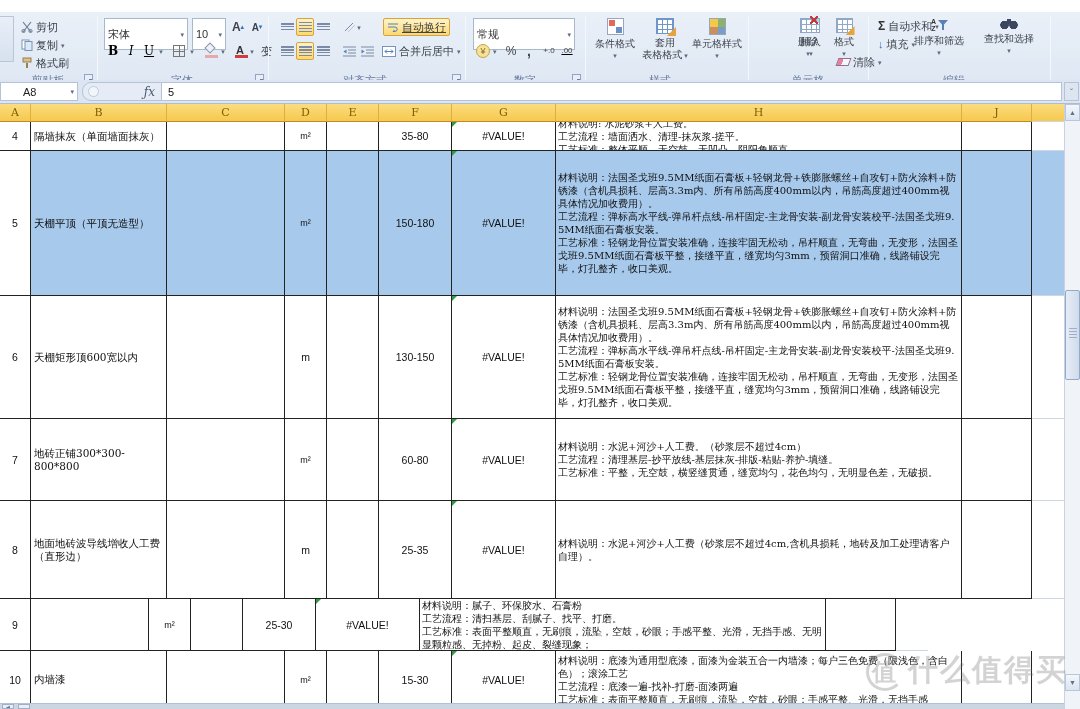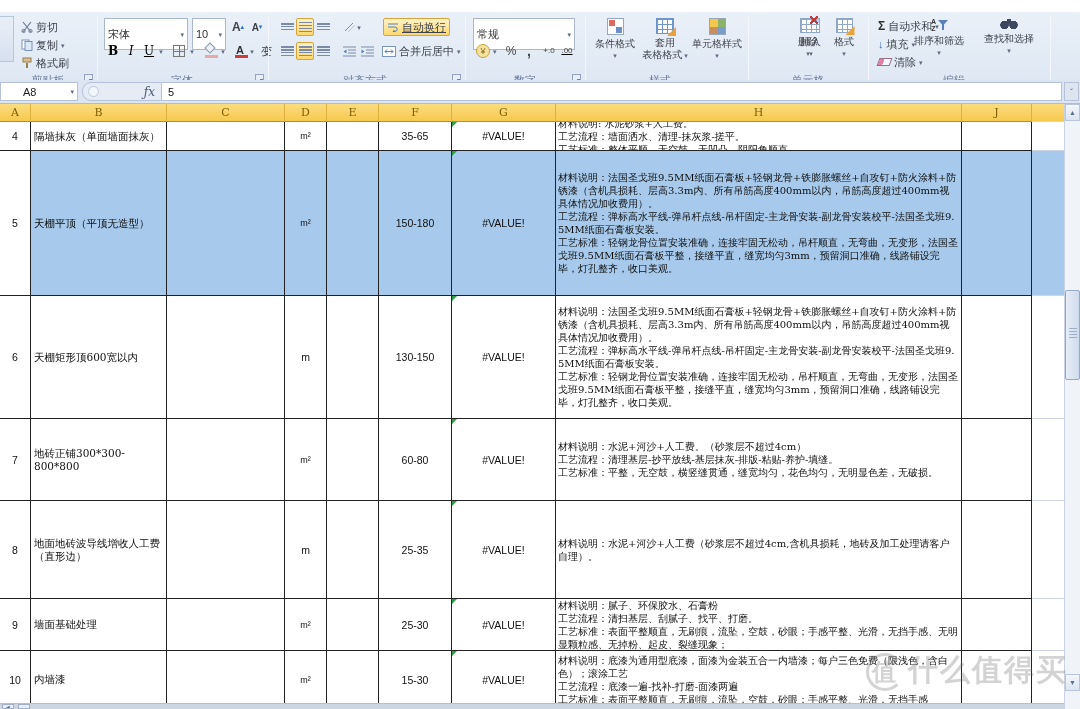--- a/index.html
+++ b/index.html
@@ -342,21 +342,21 @@
   <div class="rbtn" style="left:875px;top:5px;">
     <span style="font-weight:bold;font-size:12px;color:#333;">Σ</span>
     <span>自动求和</span>
     <span class="arrow">▾</span>
   </div>
   <div class="rbtn" style="left:875px;top:23px;">
     <span style="color:#2f6fc4;font-weight:bold;font-size:11px;">↓</span>
     <span>填充</span>
     <span class="arrow">▾</span>
   </div>
-  <div class="rbtn" style="left:875px;top:41px;">
+  <div class="rbtn" style="left:834px;top:41px;">
     <span class="ic-eraser"></span>
     <span>清除</span>
     <span class="arrow">▾</span>
   </div>
   <div class="bigbtn" style="left:975px;width:68px;">
     <span class="bico ic-find"></span>
     <span>查找和选择</span>
     <span class="arrow" style="margin-top:2px;">▾</span>
   </div>
   <div class="bigbtn" style="left:905px;width:68px;">
@@ -401,21 +401,21 @@
     <div class="hcell cj">J</div>
     <div class="hcell cx" style="border-right:none;"></div>
   </div>
 
   <div class="row r4">
     <div class="cell ca num">4</div>
     <div class="cell cb item">隔墙抹灰（单面墙面抹灰）</div>
     <div class="cell cc"></div>
     <div class="cell cd num" style="font-size:9px;">m²</div>
     <div class="cell ce"></div>
-    <div class="cell cf num">35-65</div>
+    <div class="cell cf num">35-80</div>
     <div class="cell cg num">
         <span class="tri"></span>
         <span>#VALUE!</span>
       </div>
     <div class="cell ch desc">
         <div class="desc-in">材料说明: 水泥砂浆+人工费。
 工艺流程：墙面洒水、清理-抹灰浆-搓平。
 工艺标准：整体平顺、无空鼓、无凹凸、阴阳角顺直。</div>
       </div>
     <div class="cell cj"></div>
@@ -495,21 +495,20 @@
       </div>
     <div class="cell ch desc">
         <div class="desc-in">材料说明：水泥+河沙+人工费（砂浆层不超过4cm,含机具损耗，地砖及加工处理请客户自理）。</div>
       </div>
     <div class="cell cj"></div>
     <div class="cell cx"></div>
   </div>
 
   <div class="row r9">
     <div class="cell ca num">9</div>
-    <div class="cell cb item">墙面基础处理</div>
     <div class="cell cc"></div>
     <div class="cell cd num" style="font-size:9px;">m²</div>
     <div class="cell ce"></div>
     <div class="cell cf num">25-30</div>
     <div class="cell cg num">
         <span class="tri"></span>
         <span>#VALUE!</span>
       </div>
     <div class="cell ch desc">
         <div class="desc-in">材料说明：腻子、环保胶水、石膏粉

